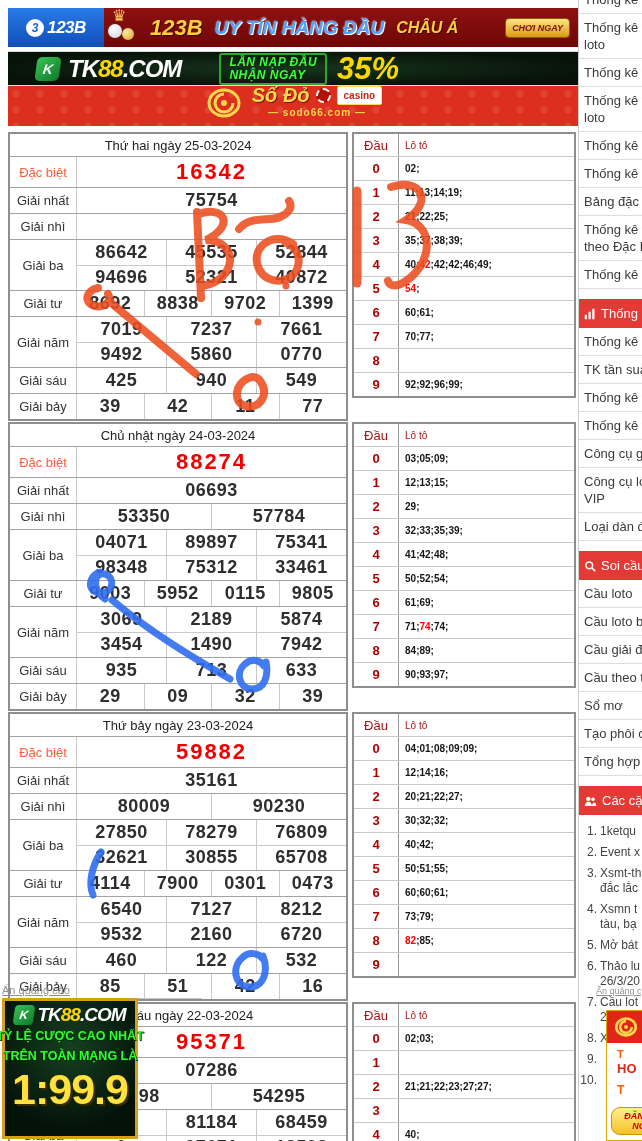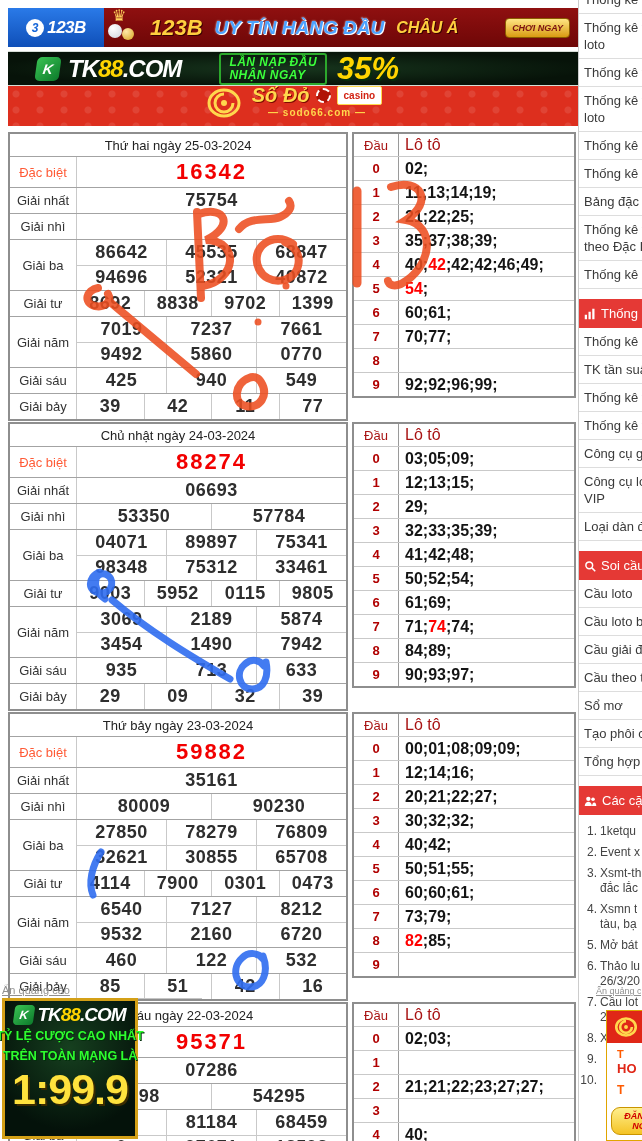--- a/index.html
+++ b/index.html
@@ -59,21 +59,21 @@
   .kcell{flex:1;display:flex;align-items:center;justify-content:center;font-weight:700;font-size:18px;color:#2e2e2e;letter-spacing:.5px;}
   .kcell + .kcell{border-left:1px solid #c9c9c9;}
   .kcell.special{color:#f20000;font-size:22px;letter-spacing:2px;}
   .dautable{position:absolute;left:344px;top:0;width:220px;border:2px solid #8e8e8e;background:#fff;}
   .drow{display:flex;height:23px;border-top:1px solid #c9c9c9;}
   .drow:first-child{border-top:none;}
   .dhead{height:22px;}
   .dhead .dnum,.dhead .dlo{color:#a81414;font-weight:400;}
   .dnum{width:44px;flex:none;display:flex;align-items:center;justify-content:center;color:#b00000;font-weight:700;
         font-size:13px;border-right:1px solid #9a9a9a;}
-  .dlo{flex:1;display:flex;align-items:center;padding-left:6px;font-weight:700;font-size:16px;color:#141414;
+  .dlo{flex:1;display:flex;align-items:center;padding-left:6px;font-weight:700;font-size:10px;color:#141414;
        white-space:nowrap;overflow:hidden;}
   .tok.red{color:#ff0000;}
   
   #sidebar{position:absolute;left:578px;top:0;width:64px;height:1141px;overflow:hidden;border-left:1px solid #ccc;background:#fff;}
   .slink{padding:5px 0 5px 5px;border-bottom:1px solid #ddd;font-size:13px;color:#3a3a3a;line-height:17px;cursor:pointer;}
   .slink div{white-space:nowrap;overflow:hidden;}
   .cut-top{margin-top:-14px;}
   .shead{margin-top:10px;background:#e53935;color:#fff;font-size:13px;padding:7px 0 7px 5px;display:flex;align-items:center;
          gap:5px;white-space:nowrap;overflow:hidden;}
   .sicon{display:flex;align-items:center;flex:none;}
@@ -179,21 +179,21 @@
           </div>
           <div class="krow r-1">
             <div class="klabel">Giải nhì</div>
           </div>
           <div class="krow r-2">
             <div class="klabel">Giải ba</div>
             <div class="kbody">
               <div class="kline">
                 <div class="kcell">86642</div>
                 <div class="kcell">45535</div>
-                <div class="kcell">68847</div>
+                <div class="kcell">52844</div>
               </div>
               <div class="kline">
                 <div class="kcell">94696</div>
                 <div class="kcell">52321</div>
                 <div class="kcell">40872</div>
               </div>
             </div>
           </div>
           <div class="krow r-1">
             <div class="klabel">Giải tư</div>
@@ -519,21 +519,21 @@
             </div>
           </div>
         </div>
         <div class="dautable">
           <div class="drow dhead">
             <div class="dnum">Đầu</div>
             <div class="dlo">Lô tô</div>
           </div>
           <div class="drow">
             <div class="dnum">0</div>
-            <div class="dlo"><span class="tok">00</span>; <span class="tok">01</span>; <span class="tok">08</span>; <span class="tok">09</span>; <span class="tok">09</span>; </div>
+            <div class="dlo"><span class="tok">04</span>; <span class="tok">01</span>; <span class="tok">08</span>; <span class="tok">09</span>; <span class="tok">09</span>; </div>
           </div>
           <div class="drow">
             <div class="dnum">1</div>
             <div class="dlo"><span class="tok">12</span>; <span class="tok">14</span>; <span class="tok">16</span>; </div>
           </div>
           <div class="drow">
             <div class="dnum">2</div>
             <div class="dlo"><span class="tok">20</span>; <span class="tok">21</span>; <span class="tok">22</span>; <span class="tok">27</span>; </div>
           </div>
           <div class="drow">

